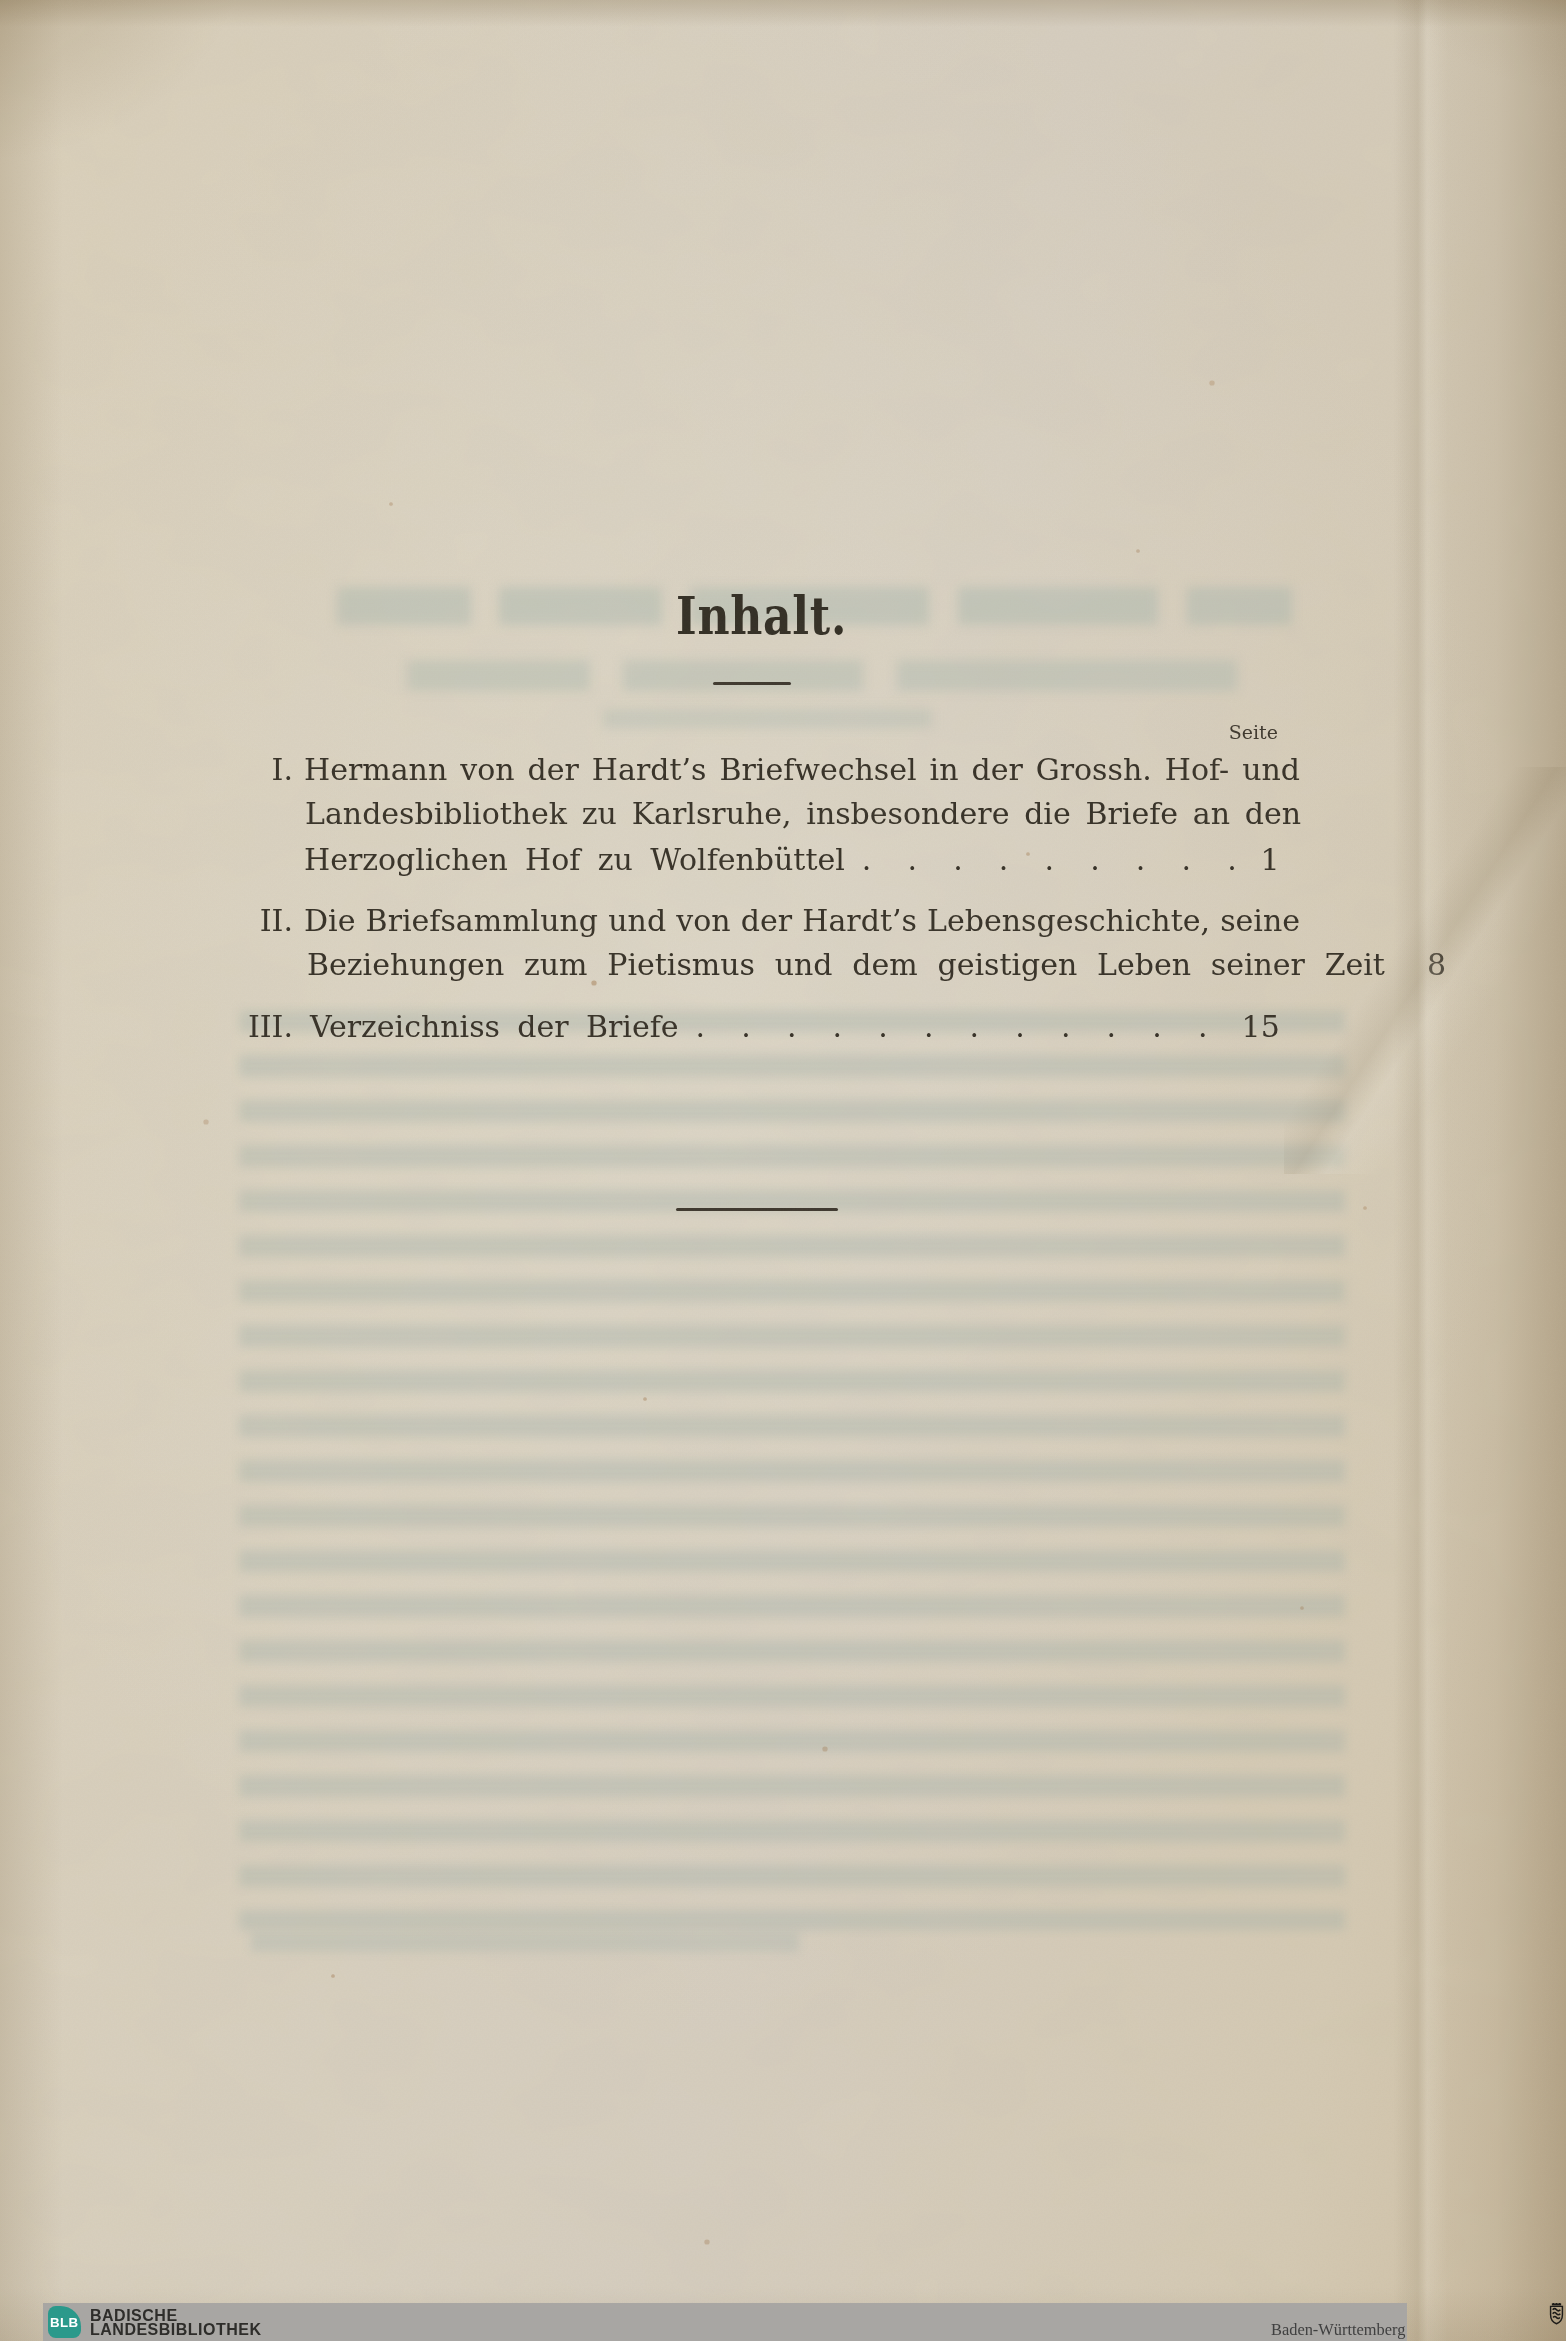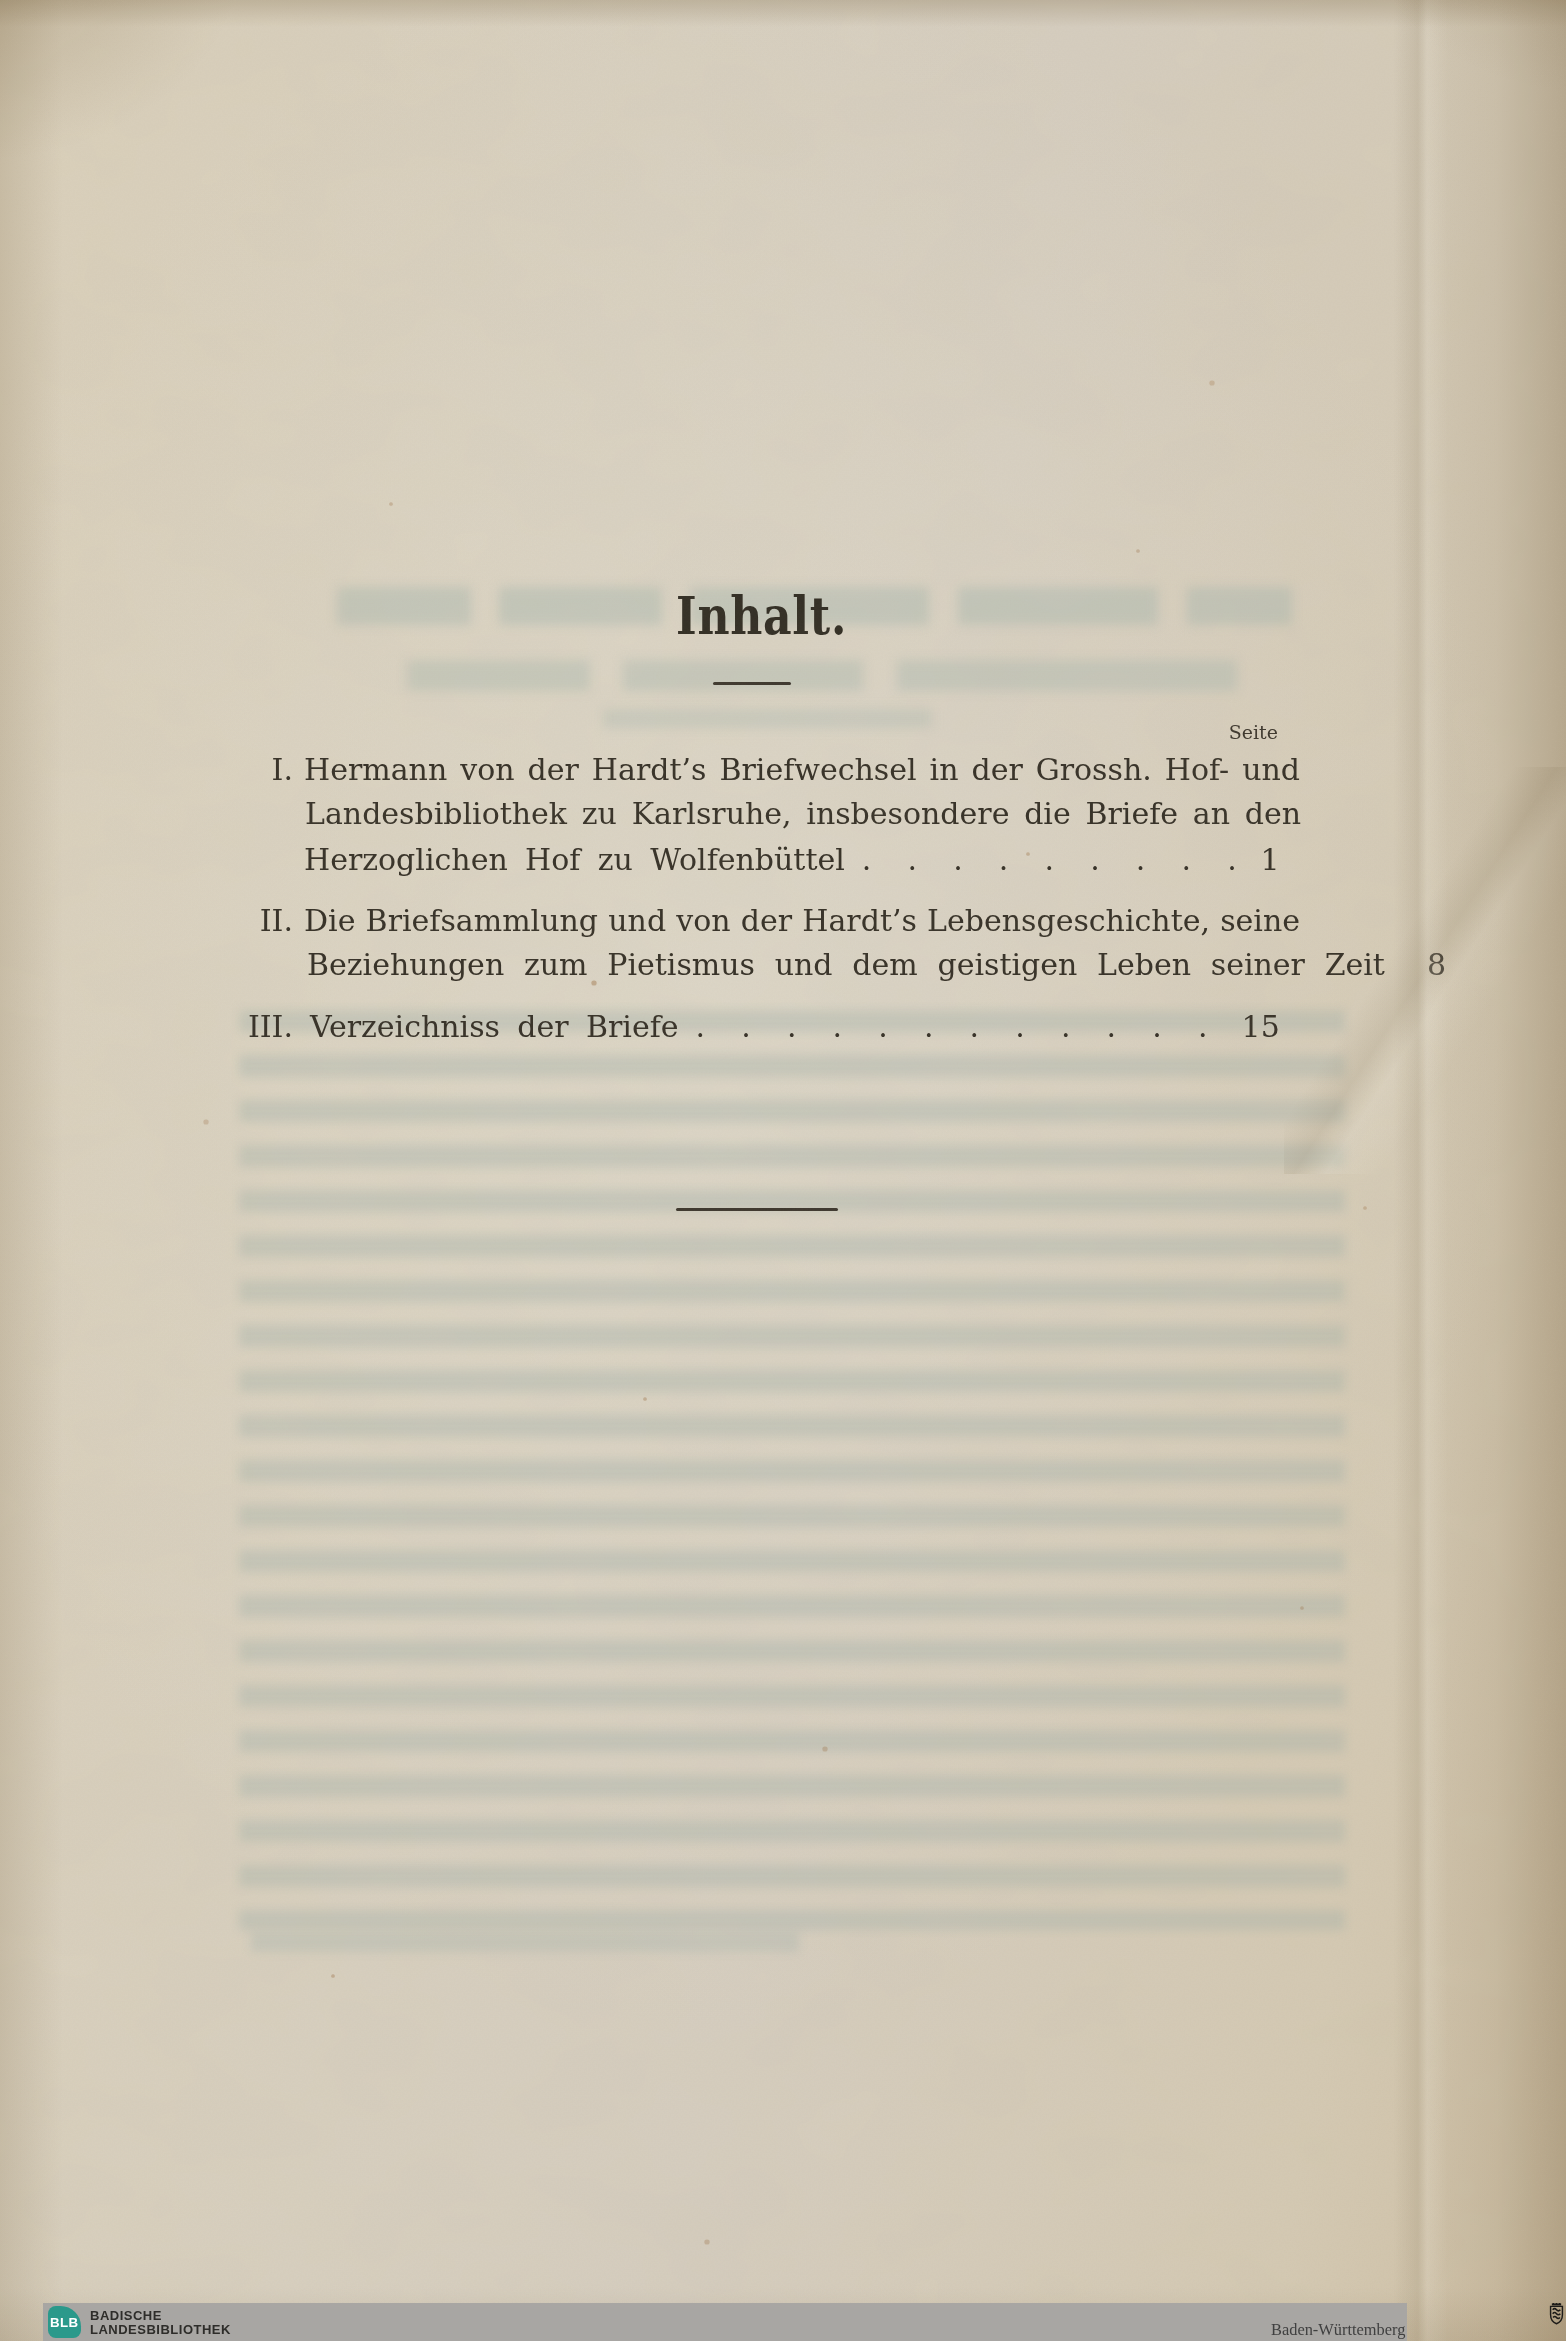--- a/index.html
+++ b/index.html
@@ -82,21 +82,21 @@
     background:linear-gradient(123deg, transparent 42%, rgba(96,80,48,.10) 50%, rgba(246,242,230,.16) 56%, transparent 66%);}
   .grain{position:absolute;left:0;top:0;pointer-events:none;}
 
   
   .footer{position:absolute;left:0;top:2303px;width:1364px;height:39px;background:#a8a6a3;
     font-family:"Liberation Sans", sans-serif;margin-left:43px;}
   .blb-badge{position:absolute;left:4.7px;top:3.1px;width:33px;height:32px;background:#2b998b;
     border-radius:7.8px 20.4px 7.8px 7.8px;display:flex;align-items:center;justify-content:center;}
   .blb-badge span{color:#ffffff;font-weight:bold;font-size:13.3px;letter-spacing:0.4px;}
   .lib-name{position:absolute;left:47px;top:6.3px;color:#2e2d2a;font-weight:bold;
-    font-size:13px;line-height:14px;letter-spacing:0.5px;}
+    font-size:16px;line-height:14px;letter-spacing:0.5px;}
   .crest{position:absolute;left:1505px;top:0px;}
   .region{position:absolute;right:1.6px;top:17px;color:#404040;
     font-family:"Liberation Serif", serif;font-size:16.4px;}
 </style>
 </head>
 <body>
 
 <div class="page">
 
   <div class="ghost gh1"></div>

